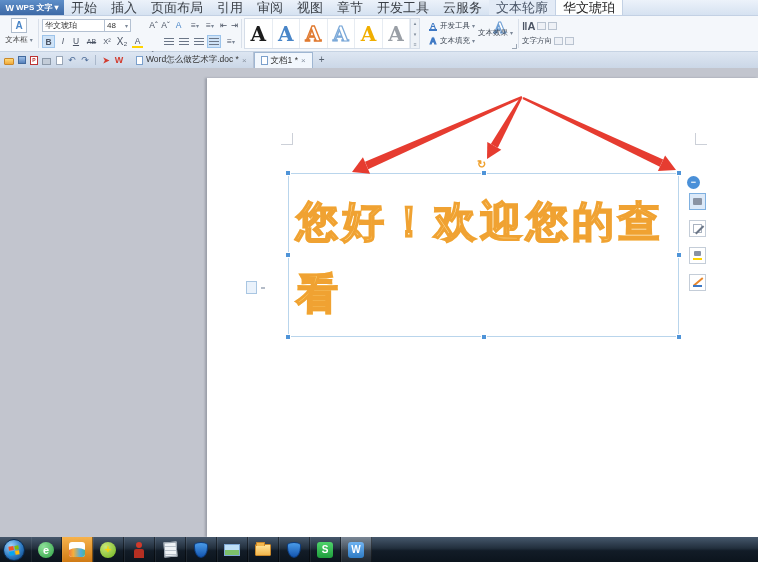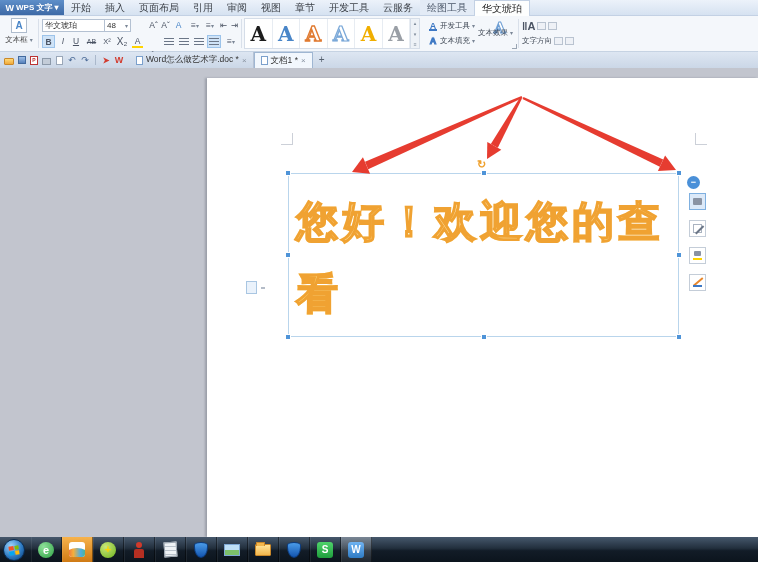--- a/index.html
+++ b/index.html
@@ -6,21 +6,21 @@
   html,body { width:758px; height:562px; overflow:hidden;
     font-family:"Liberation Sans", sans-serif; position:relative; background:#c2c5ce; }
 
   
   .titlebar { position:absolute; left:0; top:0; width:758px; height:16px;
     background:linear-gradient(#ecf2fa,#d6e2f1); border-bottom:1px solid #c3d1e4;
     display:flex; align-items:stretch; }
   .logo { width:64px; background:linear-gradient(#5e8fc9,#3d69a6); color:#fff;
     font-size:8px; font-weight:bold; display:flex; align-items:center; justify-content:center; gap:2px; }
   .logo .wmark { font-size:9px; font-weight:bold; }
-  .menu-tabs { display:flex; align-items:center; font-size:10px; color:#3a3f46; }
+  .menu-tabs { display:flex; align-items:flex-end; font-size:13px; color:#3a3f46; }
   .mtab { padding:0 7px; line-height:15px; cursor:default; }
   .mtab.ctx { background:#e3ebf6; color:#4a5668; }
   .mtab.active { background:#fdfefe; border:1px solid #c3d1e4; border-bottom:none; color:#222; }
 
   
   .ribbon { position:absolute; left:0; top:16px; width:758px; height:36px;
     background:#f4f7fb; border-bottom:1px solid #c6d3e3; }
   .rsep { position:absolute; top:3px; width:1px; height:29px; background:#d9e0ea; }
   .grp-textbox { position:absolute; left:2px; top:2px; width:34px; text-align:center; }
   .tb-icon { width:16px; height:15px; margin:0 auto; border:1px solid #aebccd; background:#fff;
@@ -175,21 +175,21 @@
   <div class="menu-tabs">
     <span class="mtab">开始</span>
     <span class="mtab">插入</span>
     <span class="mtab">页面布局</span>
     <span class="mtab">引用</span>
     <span class="mtab">审阅</span>
     <span class="mtab">视图</span>
     <span class="mtab">章节</span>
     <span class="mtab">开发工具</span>
     <span class="mtab">云服务</span>
-    <span class="mtab ctx">绘图工具</span>
+    <span class="mtab ctx">文本轮廓</span>
     <span class="mtab active">华文琥珀</span>
   </div>
 </div>
 
 <div class="ribbon">
   <div class="grp-textbox">
     <div class="tb-icon">A</div>
     <div class="tb-label"><span>文本框</span> <span class="car">▾</span></div>
   </div>
   <div class="rsep" style="left:38px"></div>

